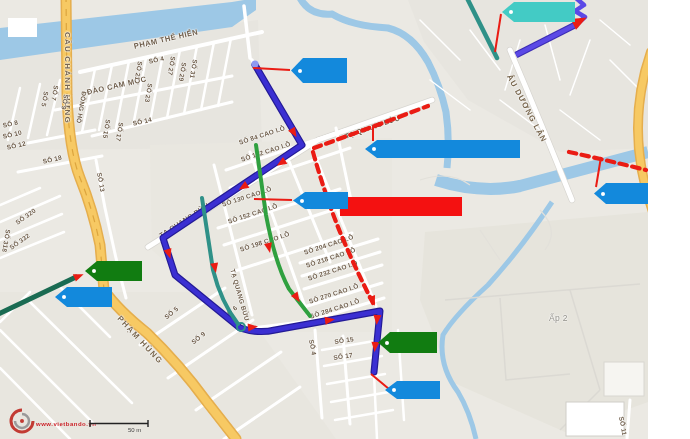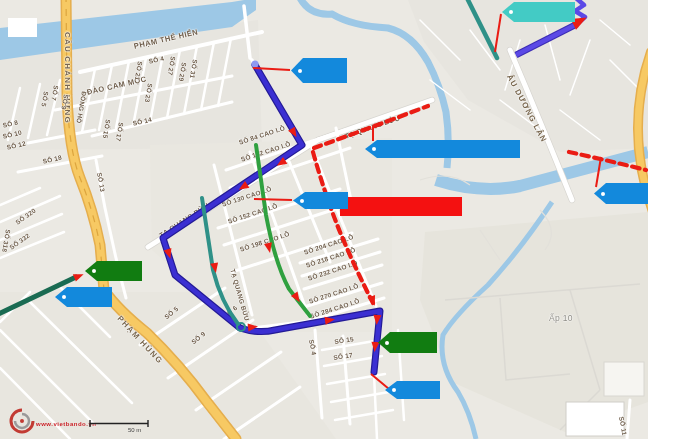--- a/index.html
+++ b/index.html
@@ -149,21 +149,21 @@
     <span class="sl" style="left:344px;top:133px;transform:rotate(-19deg);font-size:7px;">TẠ QUANG BỬU</span>
     <span class="sl" style="left:236px;top:268px;transform:rotate(74deg);">TẠ QUANG BỬU</span>
     <span class="sl sl-lg" style="left:122px;top:314px;transform:rotate(47deg);letter-spacing:1.5px;">PHẠM HÙNG</span>
     <span class="sl" style="left:163px;top:315px;transform:rotate(-40deg);">SỐ 5</span>
     <span class="sl" style="left:190px;top:340px;transform:rotate(-40deg);">SỐ 9</span>
     <span class="sl" style="left:222px;top:314px;transform:rotate(-40deg);">SỐ 6</span>
     <span class="sl" style="left:315px;top:339px;transform:rotate(80deg);">SỐ 4</span>
     <span class="sl" style="left:334px;top:338px;transform:rotate(-8deg);">SỐ 15</span>
     <span class="sl" style="left:333px;top:354px;transform:rotate(-8deg);">SỐ 17</span>
     <span class="sl sl-lg" style="left:513px;top:73px;transform:rotate(62deg);letter-spacing:1px;">ÂU DƯƠNG LÂN</span>
-    <span class="sl sl-gray" style="left:549px;top:313px;">Ấp 10</span>
+    <span class="sl sl-gray" style="left:549px;top:313px;">Ấp 2</span>
     <span class="sl" style="left:625px;top:416px;transform:rotate(80deg);">SỐ 11</span>
 
     <svg id="svg-routes" class="layer" width="648" height="439" viewBox="0 0 648 439">
       <defs>
           <path id="arw" d="M-5,-4 L5,0 L-5,4 Z"></path>
         </defs>
 
       <path class="rt-teal" stroke-width="4.5" d="M466,-4 L497,58"></path>
 
       <path class="rt-purple-c" stroke-width="6.5" d="M516,55 L577,24"></path>

